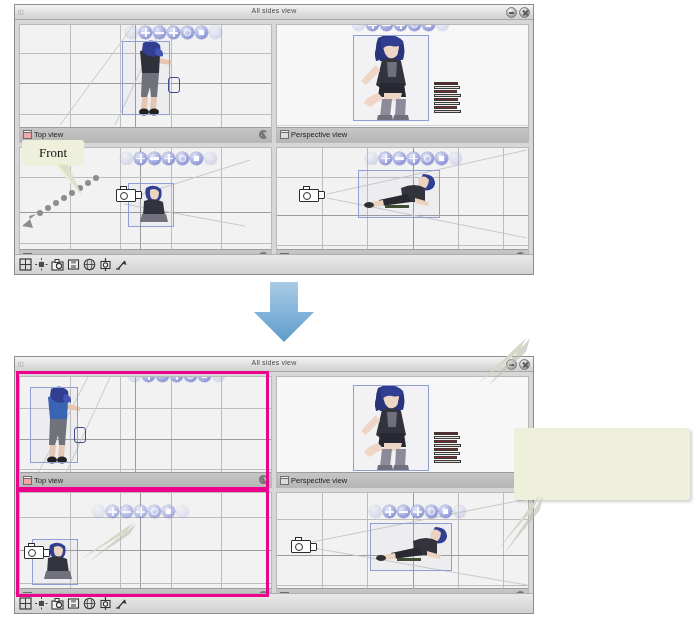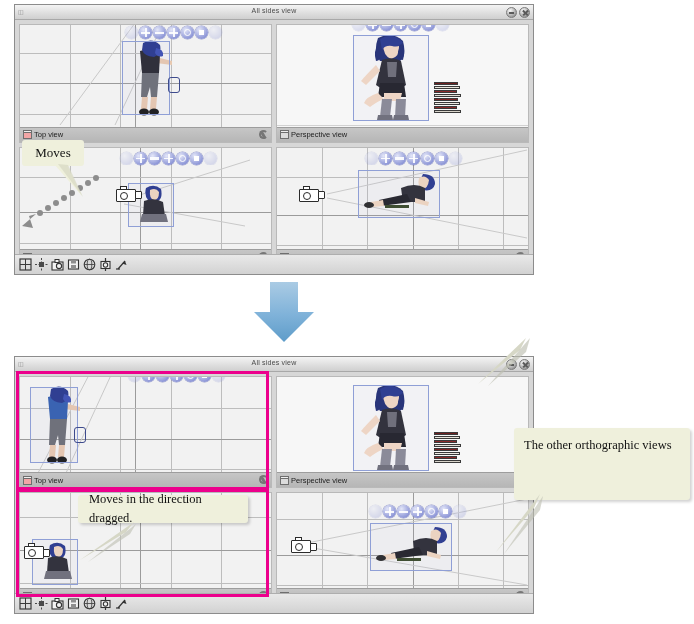--- a/index.html
+++ b/index.html
@@ -588,21 +588,21 @@
         <circle cx="62" cy="23" r="3"></circle>
           <circle cx="54" cy="28" r="3"></circle>
           <circle cx="46" cy="33" r="3"></circle>
         <circle cx="38" cy="38" r="3"></circle>
           <circle cx="30" cy="43" r="3"></circle>
       </g>
       <path d="M26 44 L12 56 L23 58 L19 46 Z" fill="#8d8d8d"></path>
     </svg>
   </div>
   <div class="balloon" style="left:22px; top:140px; width:62px; height:26px; display:flex; align-items:center; justify-content:center; font-size:13px;">
-    <span>Moves</span>
+    <span>Front</span>
   </div>
   <svg class="tail" style="left:52px; top:160px;" width="42" height="38">
     <path d="M2 4 L30 36 L14 4 Z" fill="#eff0dc"></path>
     <path d="M6 4 L31 37 L16 5 Z" fill="#d8d9c4" opacity=".75"></path>
   </svg>
 
   <div class="big-arrow" style="left:252px; top:282px;">
     <svg width="64" height="62" viewBox="0 0 64 62">
       <defs>
         <linearGradient id="ag" x1="0" y1="0" x2="0" y2="1">
@@ -929,28 +929,24 @@
 
   <div class="hl-frame" style="left:16px; top:371px; width:253px; height:119px;"></div>
   <div class="hl-frame" style="left:16px; top:489px; width:253px; height:108px;"></div>
 
   <svg class="tail" style="left:474px; top:336px;" width="60" height="52">
     <path d="M52 2 L4 48 L46 14 Z" fill="#d6d7c6"></path>
     <path d="M56 2 L14 50 L52 16 Z" fill="#bdbeb0" opacity=".65"></path>
   </svg>
 
   <div class="balloon shadowed" style="left:514px; top:428px; width:176px; height:72px; font-size:12.5px; padding:8px 10px;">
-    <div>The other orthographic views</div>
   </div>
   <svg class="tail" style="left:488px; top:492px;" width="56" height="66">
     <path d="M52 2 L8 60 L46 16 Z" fill="#d6d7c6"></path>
     <path d="M55 4 L16 62 L52 18 Z" fill="#bdbeb0" opacity=".6"></path>
   </svg>
 
-  <div class="balloon shadowed" style="left:78px; top:495px; width:170px; height:28px; display:flex; align-items:center; font-size:12.5px;">
-    <span>Moves in the direction dragged.</span>
-  </div>
   <svg class="tail" style="left:76px; top:520px;" width="64" height="44">
     <path d="M58 2 L4 40 L50 12 Z" fill="#d6d7c6"></path>
     <path d="M60 4 L12 42 L54 14 Z" fill="#bdbeb0" opacity=".6"></path>
   </svg>
 
 </div>
 
 </body></html>

